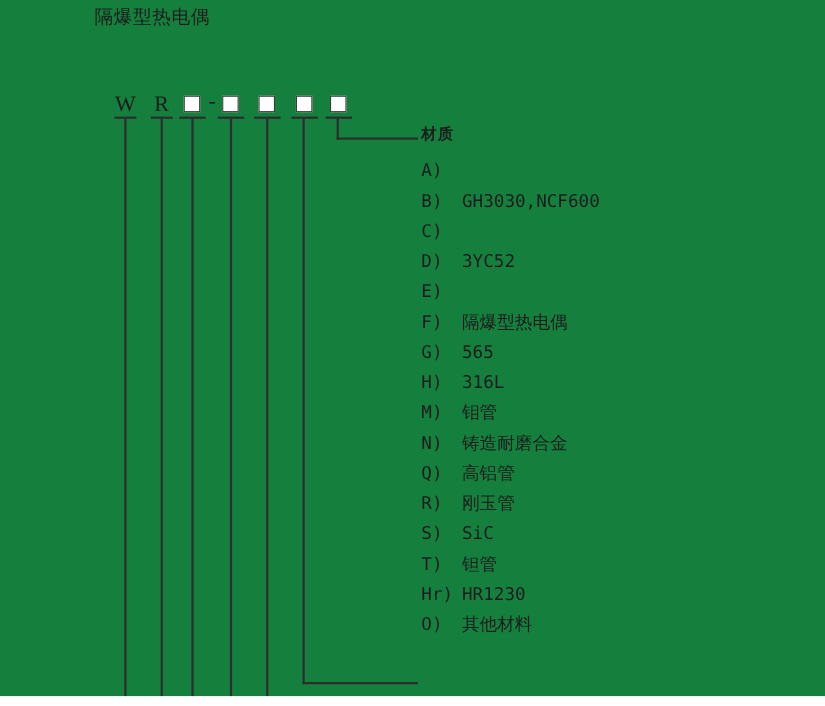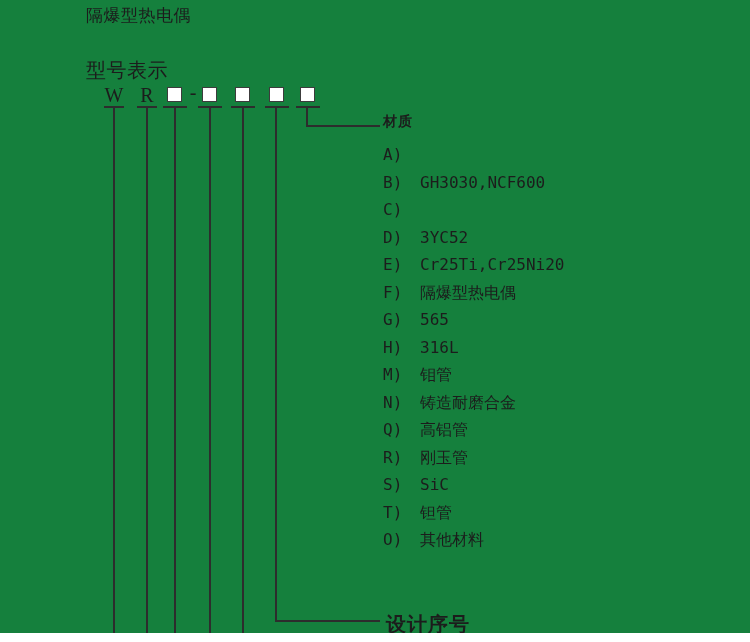--- a/index.html
+++ b/index.html
@@ -65,21 +65,20 @@
   }
   .mat-label{display:inline-block;min-width:37px;}
   .mat-value{display:inline-block;}
 </style>
 </head>
 <body>
 
 <div class="page">
 
   <h1 class="doc-title">隔爆型热电偶</h1>
-  <h2 class="section-title">型号表示</h2>
 
   <span class="code-letter" style="left:103px">W</span>
   <span class="code-letter" style="left:136px">R</span>
   <span class="code-box" style="left:167px"></span>
   <span class="code-dash">-</span>
   <span class="code-box" style="left:202px"></span>
   <span class="code-box" style="left:235px"></span>
   <span class="code-box" style="left:269px"></span>
   <span class="code-box" style="left:300px"></span>
 
@@ -112,21 +111,20 @@
       </div>
       <div class="mat-row">
         <span class="mat-label">C)</span>
       </div>
       <div class="mat-row">
         <span class="mat-label">D)</span>
         <span class="mat-value">3YC52</span>
       </div>
       <div class="mat-row">
         <span class="mat-label">E)</span>
-        <span class="mat-value">Cr25Ti,Cr25Ni20</span>
       </div>
       <div class="mat-row">
         <span class="mat-label">F)</span>
         <span class="mat-value">隔爆型热电偶</span>
       </div>
       <div class="mat-row">
         <span class="mat-label">G)</span>
         <span class="mat-value">565</span>
       </div>
       <div class="mat-row">
@@ -151,20 +149,23 @@
       </div>
       <div class="mat-row">
         <span class="mat-label">S)</span>
         <span class="mat-value">SiC</span>
       </div>
       <div class="mat-row">
         <span class="mat-label">T)</span>
         <span class="mat-value">钽管</span>
       </div>
       <div class="mat-row">
+        <span class="mat-label">Hr)</span>
+        <span class="mat-value">HR1230</span>
+      </div>
+      <div class="mat-row">
         <span class="mat-label">O)</span>
         <span class="mat-value">其他材料</span>
       </div>
     </div>
 
-  <div class="design-serial-heading">设计序号</div>
 
 </div>
 
 </body></html>

